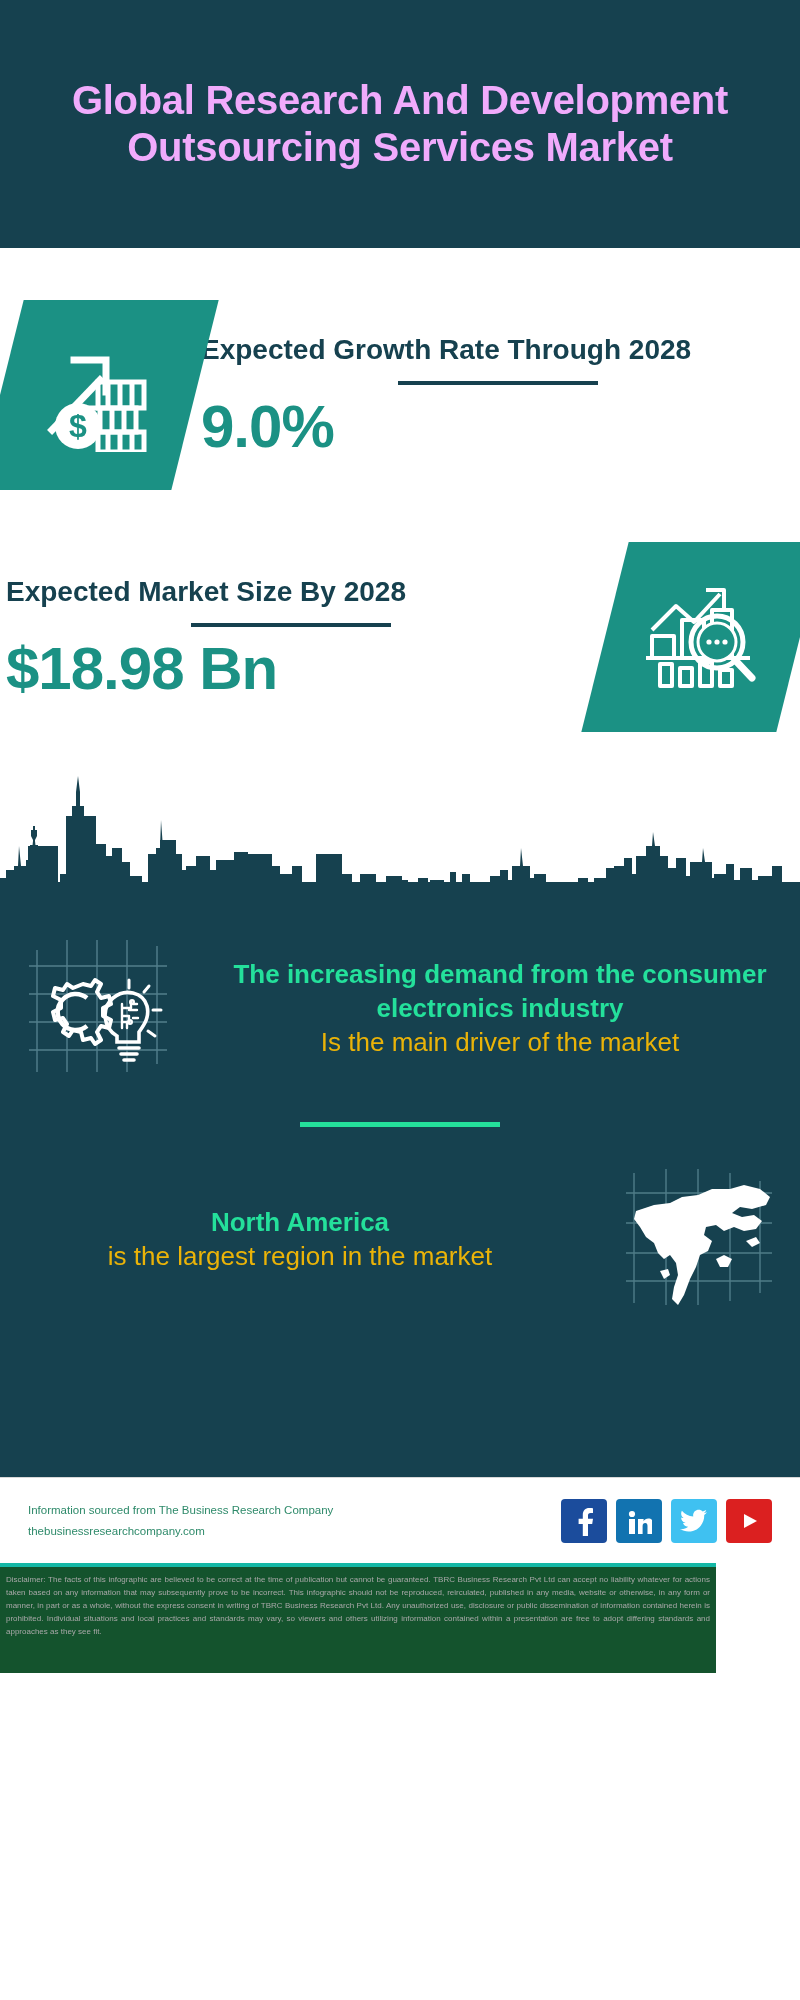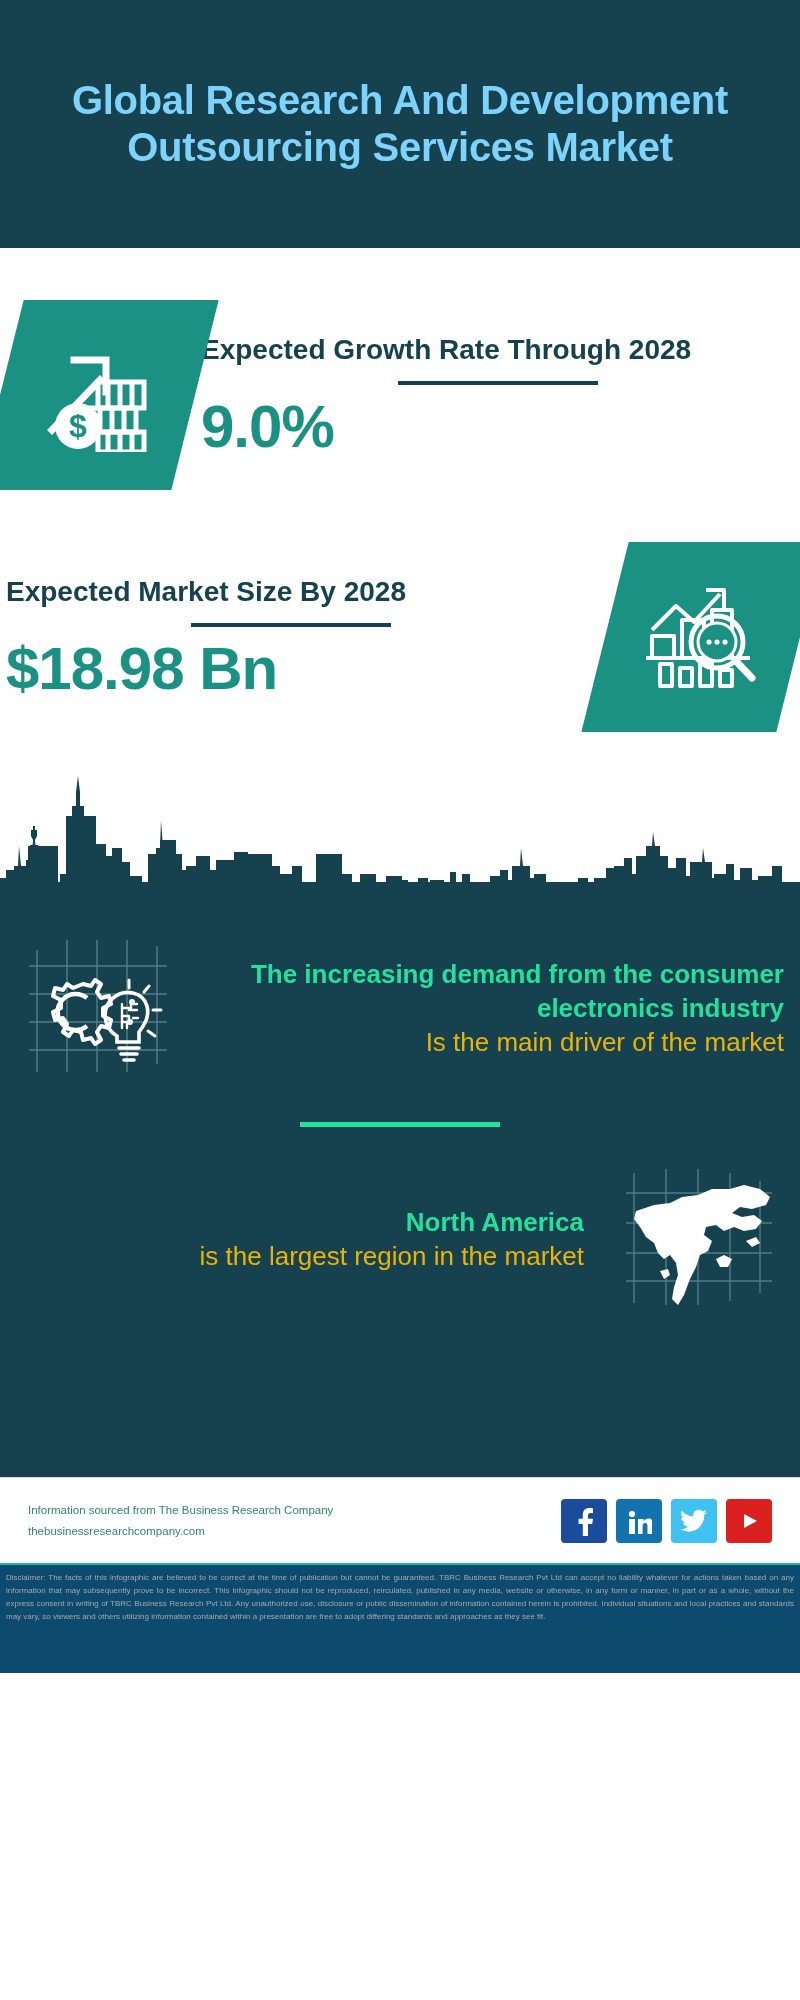--- a/index.html
+++ b/index.html
@@ -11,21 +11,21 @@
   }
 
   
   .header {
     width:800px; height:248px;
     background:#16414f;
     display:flex; align-items:center; justify-content:center;
     padding:0 34px;
   }
   .header h1 {
-    color:#7dd3fc;
+    color:#f0abfc;
     font-size:40px;
     font-weight:bold;
     line-height:1.18;
     text-align:center;
     letter-spacing:-0.3px;
   }
 
   
   .white-zone { width:800px; background:#ffffff; position:relative; }
 
@@ -67,21 +67,21 @@
   .dark-zone {
     width:800px; background:#16414f;
     padding:24px 0 0 0;
     position:relative;
   }
 
   .fact-row { display:flex; align-items:center; width:800px; padding:10px 0; }
   .fact-row.rev { flex-direction:row-reverse; }
 
   .fact-icon { flex:0 0 200px; display:flex; align-items:center; justify-content:center; }
-  .fact-text { flex:1; text-align:right; padding:0 16px; }
+  .fact-text { flex:1; text-align:center; padding:0 16px; }
 
   .fact-lead {
     color:#24e09b; font-size:26px; font-weight:bold; line-height:1.3;
   }
   .fact-sub {
     color:#eab308; font-size:26px; font-weight:normal; line-height:1.3;
   }
 
   .divider-green {
     width:200px; height:5px; background:#24e09b;
@@ -107,22 +107,22 @@
     width:46px; height:44px; border-radius:4px;
     display:flex; align-items:center; justify-content:center;
   }
   .soc.fb { background:#1b4c9c; }
   .soc.li { background:#1273b0; }
   .soc.tw { background:#3fc1f1; }
   .soc.yt { background:#db2020; }
 
   
   .disclaimer {
-    width:800px; height:110px; background:#0c4a6e;
-    border-top:2px solid #14b8a6;
+    width:716px; height:110px; background:#14532d;
+    border-top:4px solid #14b8a6;
     padding:7px 6px 0 6px;
   }
   .disclaimer p {
     color:#a8a8a8; font-size:8px; line-height:1.62;
     text-align:justify;
     font-family:"Liberation Sans", sans-serif;
   }
 </style>
 </head>
 <body>

